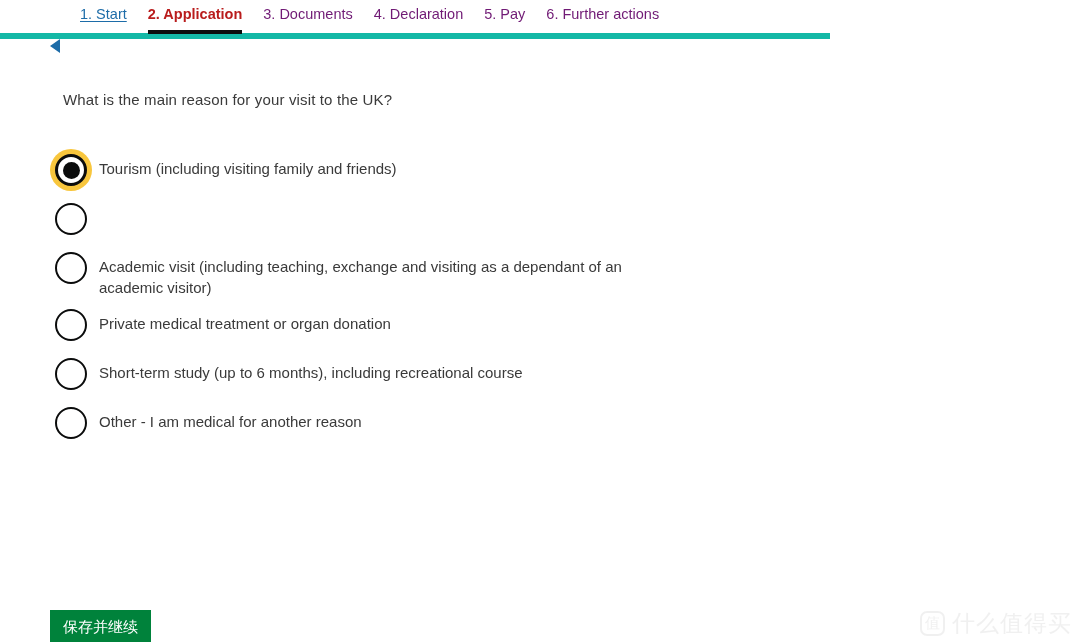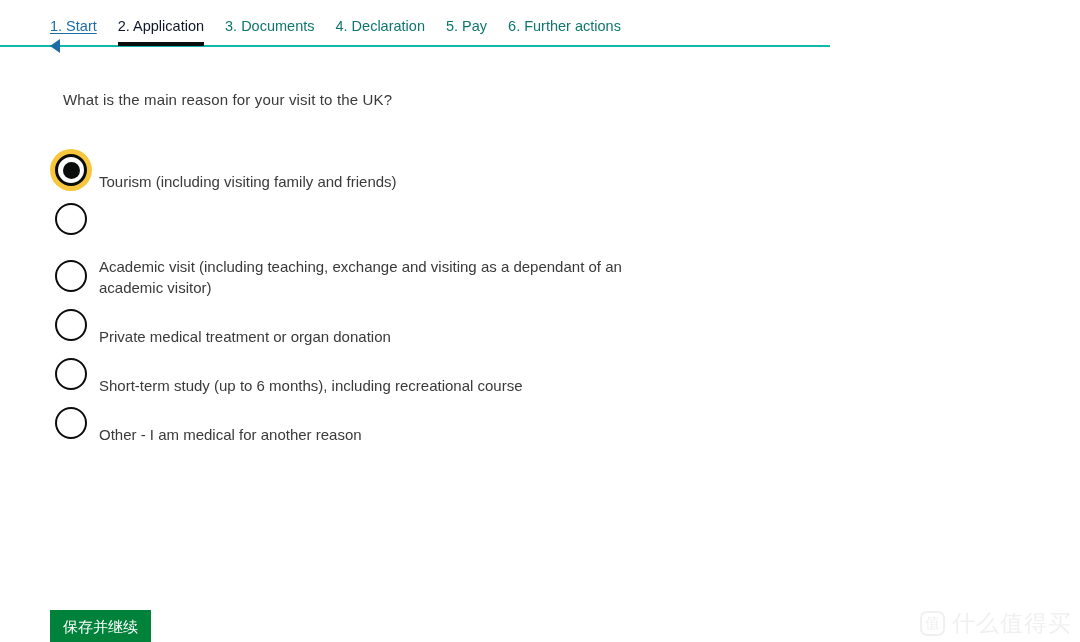--- a/index.html
+++ b/index.html
@@ -14,50 +14,51 @@
     font-family: "Liberation Sans", "DejaVu Sans", sans-serif;
     color: #0b0c0c;
     overflow: hidden;
     position: relative;
   }
 
   
   .steps-wrap {
     position: absolute;
     left: 0;
-    top: 16px;
+    top: 4px;
     width: 830px;
-    border-bottom: 2px solid #14b8a6;
+    border-bottom: 6px solid #14b8a6;
+    padding-left: 30px;
   }
   .steps {
     display: flex;
     align-items: flex-end;
     padding-left: 50px;
     height: 29px;
   }
   .step {
     font-size: 14.5px;
     line-height: 18px;
-    color: #0f766e;
+    color: #701a75;
     margin-right: 21px;
     padding-bottom: 7px;
     white-space: nowrap;
     cursor: pointer;
     border-bottom: 4px solid transparent;
     position: relative;
     top: 1px;
   }
   .step.link {
     color: #1d6ca8;
     text-decoration: underline;
     text-underline-offset: 2px;
   }
   .step.active {
-    color: #0f172a;
-    font-weight: normal;
+    color: #b91c1c;
+    font-weight: bold;
     border-bottom: 4px solid #0b0c0c;
   }
 
   
   .back-row {
     position: absolute;
     left: 50px;
     top: 36px;
     width: 26px;
     height: 20px;
@@ -90,21 +91,21 @@
   
   .options {
     position: absolute;
     left: 50px;
     top: 148px;
     width: 760px;
   }
   .option {
     position: relative;
     display: flex;
-    align-items: flex-end;
+    align-items: flex-start;
     min-height: 44px;
     margin-bottom: 5px;
     cursor: pointer;
   }
   .radio-slot {
     position: relative;
     width: 44px;
     height: 44px;
     flex: 0 0 44px;
   }

